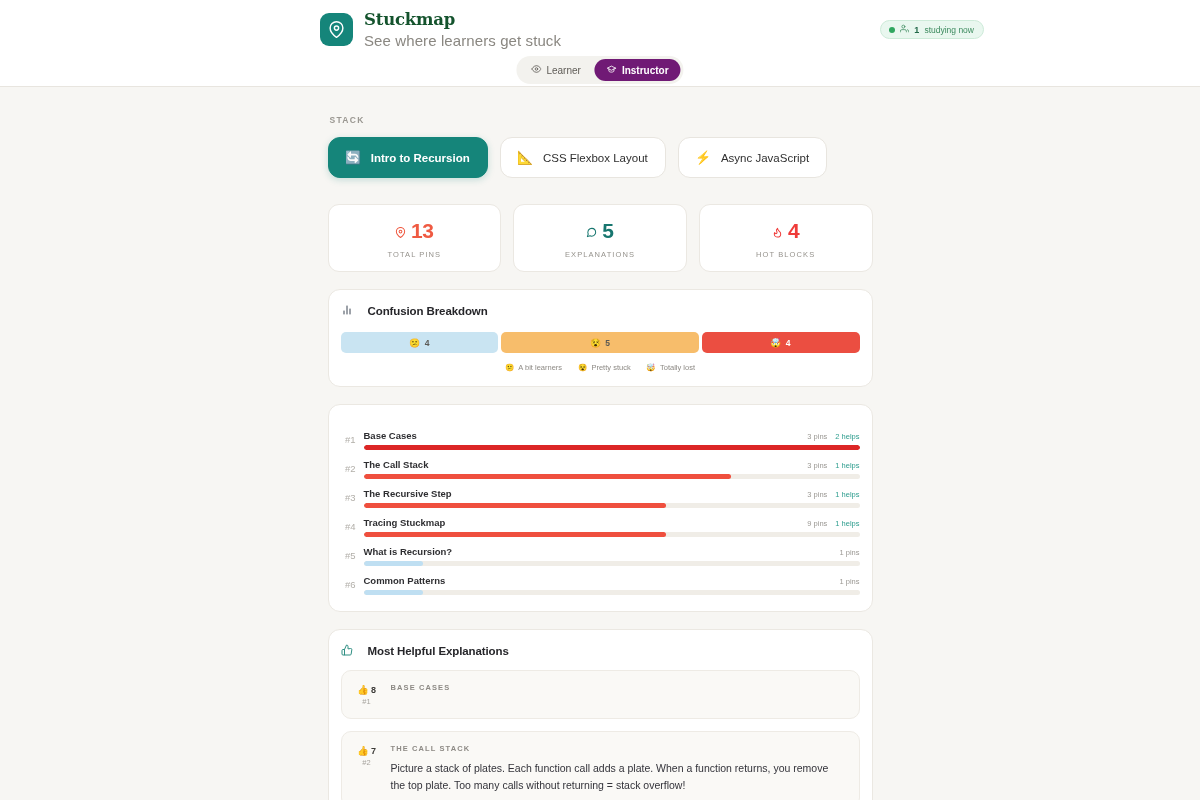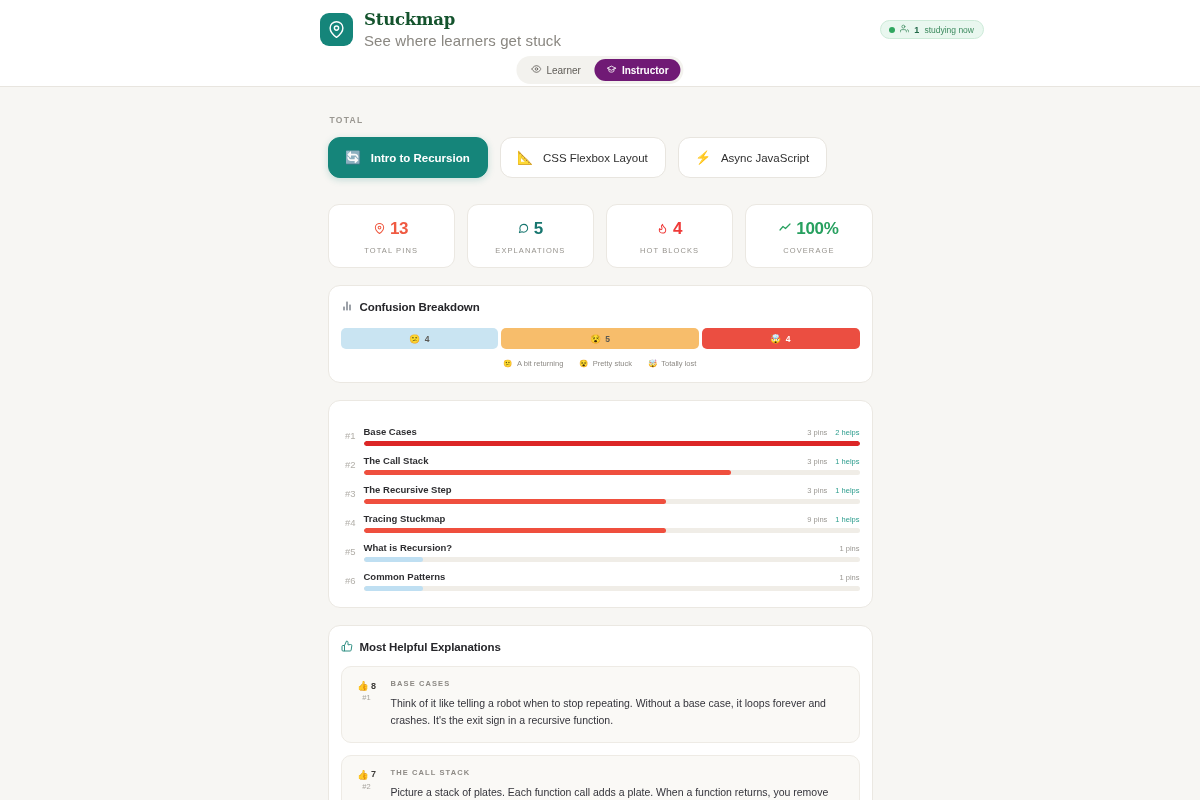--- a/index.html
+++ b/index.html
@@ -128,40 +128,40 @@
   .stat-card {
     flex: 1;
     background: #ffffff;
     border: 1px solid #ebe8e2;
     border-radius: 11px;
     padding: 14px 8px 12px;
     text-align: center;
   }
   .stat-value {
     display: flex; align-items: center; justify-content: center; gap: 5px;
-    font-size: 17px; font-weight: 700; letter-spacing: -0.3px;
+    font-size: 21px; font-weight: 700; letter-spacing: -0.3px;
   }
   .stat-label {
     margin-top: 7px;
     font-size: 7.5px;
     letter-spacing: 1.1px;
     color: #96938d;
     font-weight: 500;
   }
 
   
   .panel {
     background: #ffffff;
     border: 1px solid #ebe8e2;
     border-radius: 12px;
     margin-top: 17px;
     padding: 14px 12px 14px;
   }
   .panel-head {
-    display: flex; align-items: center; gap: 7px;
+    display: flex; align-items: center; gap: 15px;
     font-size: 11.5px; font-weight: 700; color: #26262a;
     letter-spacing: -0.1px;
   }
 
   
   .conf-bars { display: flex; gap: 3px; margin-top: 14px; }
   .conf-seg {
     height: 21px;
     border-radius: 5px;
     display: flex; align-items: center; justify-content: center;
@@ -276,21 +276,21 @@
           </svg>
         </span>
         <span>Instructor</span>
       </button>
     </div>
   </div>
 </div>
 
 <div class="page">
 
-  <div class="section-kicker">TOTAL</div>
+  <div class="section-kicker">STACK</div>
 
   <div class="lesson-tabs">
     <button class="lesson-tab active">
       <span class="tab-emoji">🔄</span>
       <span>Intro to Recursion</span>
     </button>
     <button class="lesson-tab">
       <span class="tab-emoji">📐</span>
       <span>CSS Flexbox Layout</span>
     </button>
@@ -332,31 +332,20 @@
         <span>
           <svg width="11" height="11" viewBox="0 0 24 24" fill="none" stroke="#ef3b39" stroke-width="2.2" stroke-linecap="round" stroke-linejoin="round">
             <path d="M8.5 14.5A2.5 2.5 0 0 0 11 12c0-1.38-.5-2-1-3-1.072-2.143-.224-4.054 2-6 .5 2.5 2 4.9 4 6.5 2 1.6 3 3.5 3 5.5a7 7 0 1 1-14 0c0-1.153.433-2.294 1-3a2.5 2.5 0 0 0 2.5 2.5z"></path>
           </svg>
         </span>
         <span>4</span>
       </div>
       <div class="stat-label">HOT BLOCKS</div>
     </div>
 
-    <div class="stat-card">
-      <div class="stat-value" style="color:#27a05f">
-        <span>
-          <svg width="12" height="12" viewBox="0 0 24 24" fill="none" stroke="#27a05f" stroke-width="2.4" stroke-linecap="round" stroke-linejoin="round">
-            <polyline points="2 16 8 9 13 13 22 4"></polyline>
-          </svg>
-        </span>
-        <span>100%</span>
-      </div>
-      <div class="stat-label">COVERAGE</div>
-    </div>
   </div>
 
   <div class="panel">
     <div class="panel-head">
       <span>
         <svg width="12" height="12" viewBox="0 0 24 24" fill="none" stroke="#3a4552" stroke-width="2" stroke-linecap="round" stroke-linejoin="round">
           <line x1="18" y1="20" x2="18" y2="10"></line>
             <line x1="12" y1="20" x2="12" y2="4"></line>
           <line x1="6" y1="20" x2="6" y2="14"></line>
         </svg>
@@ -375,21 +364,21 @@
       </div>
       <div class="conf-seg hot" style="flex:4;background:#eb4e41">
         <span class="seg-emoji">🤯</span>
         <span>4</span>
       </div>
     </div>
 
     <div class="conf-legend">
       <span>
         <span>😕</span>
-        <span>A bit returning</span>
+        <span>A bit learners</span>
       </span>
       <span>
         <span>😵</span>
         <span>Pretty stuck</span>
       </span>
       <span>
         <span>🤯</span>
         <span>Totally lost</span>
       </span>
     </div>
@@ -509,21 +498,20 @@
     <div class="exp-card">
       <div class="exp-score">
         <div class="votes">
           <span class="thumb">👍</span>
           <span>8</span>
         </div>
         <div class="exp-rank">#1</div>
       </div>
       <div>
         <div class="exp-block-label">BASE CASES</div>
-        <div class="exp-text">Think of it like telling a robot when to stop repeating. Without a base case, it loops forever and crashes. It's the exit sign in a recursive function.</div>
       </div>
     </div>
 
     <div class="exp-card">
       <div class="exp-score">
         <div class="votes">
           <span class="thumb">👍</span>
           <span>7</span>
         </div>
         <div class="exp-rank">#2</div>

